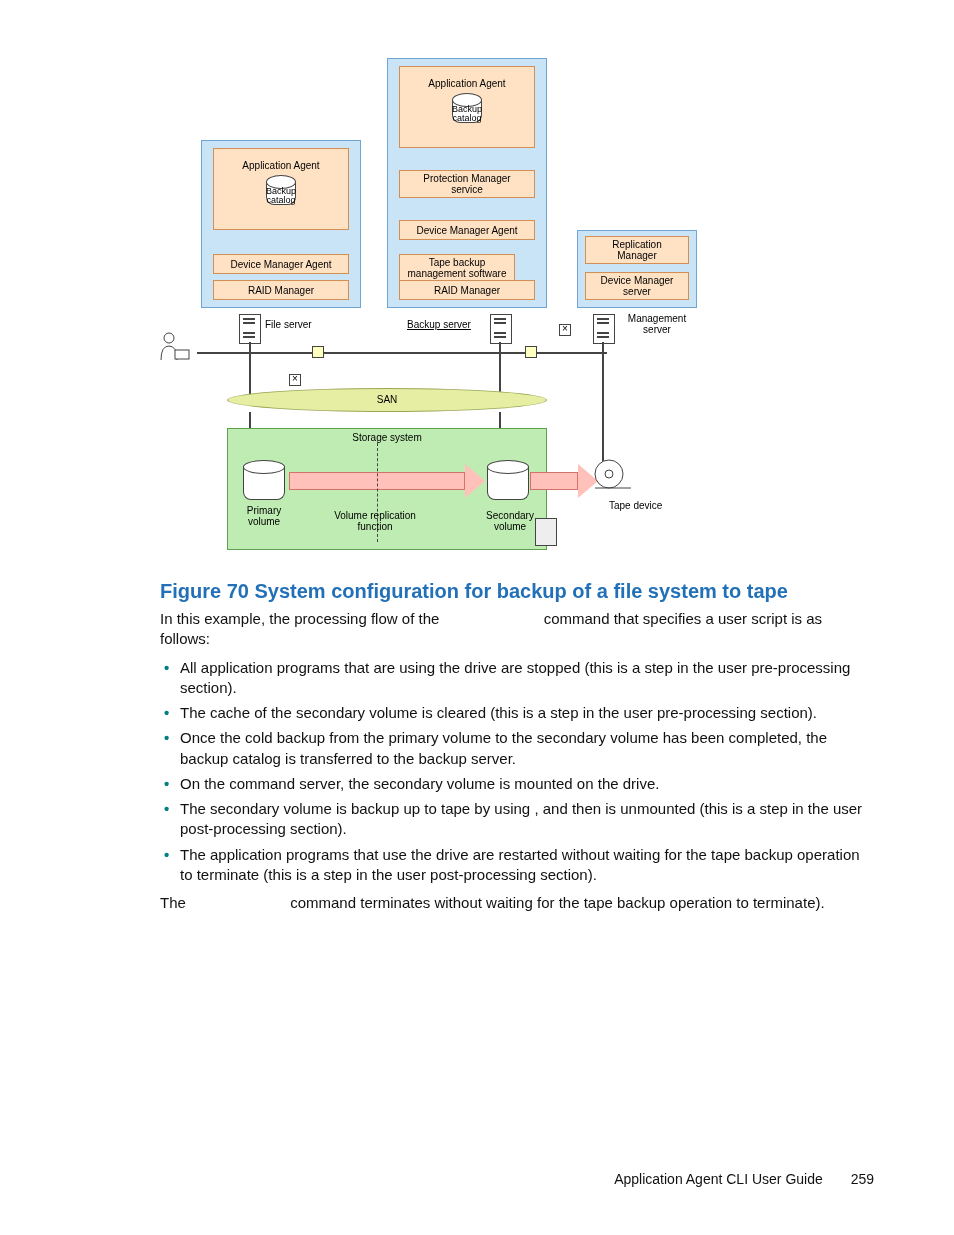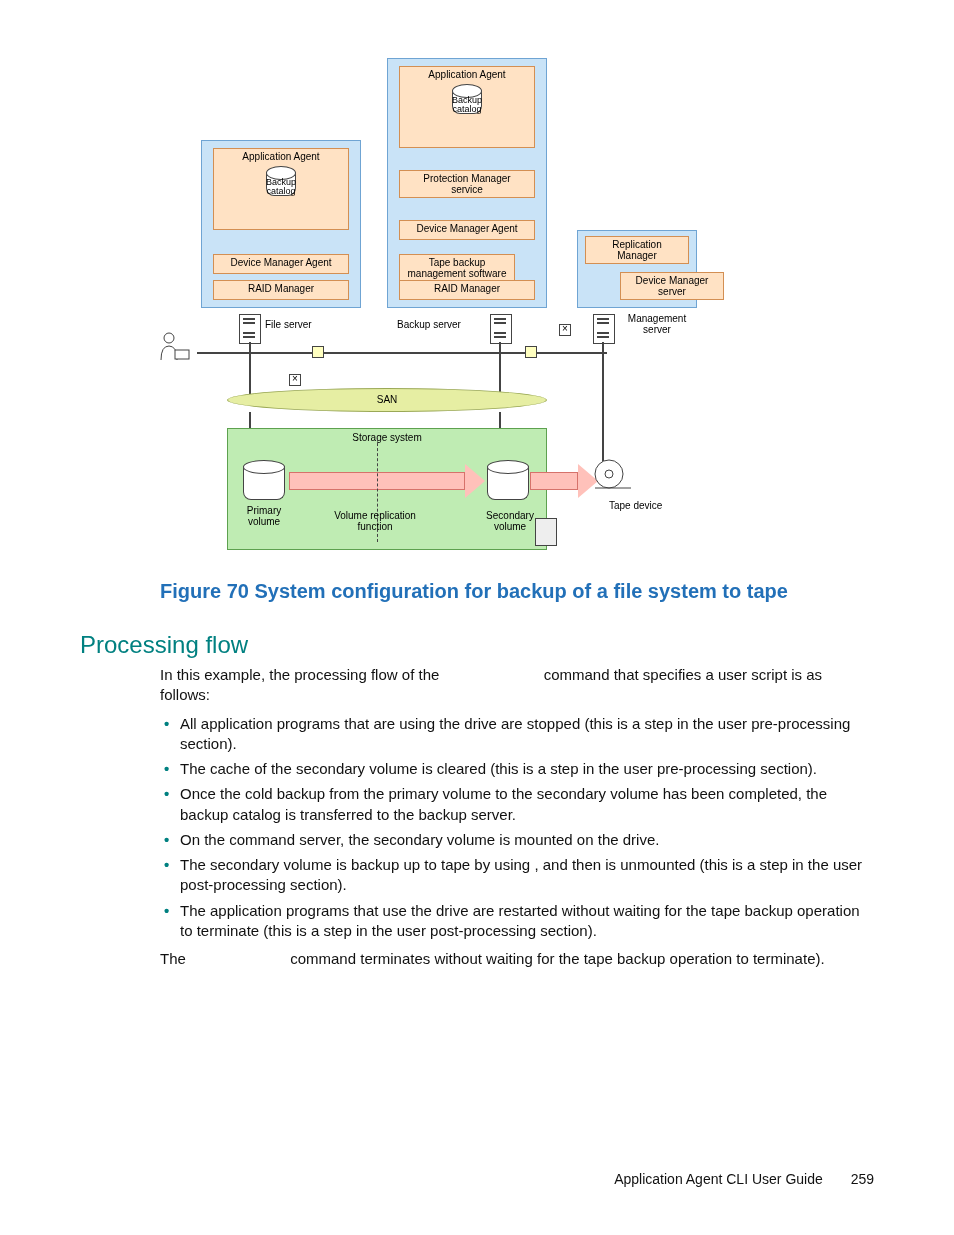--- a/index.html
+++ b/index.html
@@ -22,21 +22,21 @@
     font-family:"Segoe UI",Helvetica,Arial,sans-serif;
     color:#111;
     position:relative;
     font-size:15px;
   }
   .page{position:absolute;inset:0;padding:40px 80px 40px 80px;box-sizing:border-box;}
   
   .diagram{position:relative;width:560px;height:520px;margin:0 auto 20px auto;font-size:10px;color:#000;}
   .dabs{position:absolute;box-sizing:border-box;}
   .panel-blue{background:var(--lightblue);border:1px solid var(--blueborder);}
-  .panel-peach{background:var(--peach);border:1px solid var(--peachborder);text-align:center;display:flex;justify-content:center;line-height:1.1;padding:2px;}
+  .panel-peach{background:var(--peach);border:1px solid var(--peachborder);text-align:center;display:flex;align-items:center;justify-content:center;line-height:1.1;padding:2px;}
   .panel-green{background:var(--green);border:1px solid var(--greenborder);}
   .san{background:var(--san);border:1px solid #9aa856;border-radius:50%/50%;text-align:center;line-height:22px;font-size:10px;}
   .lblc{text-align:center;}
   .dlabel{font-size:10px;}
   
   .cyl{position:absolute;width:42px;height:40px;}
   .cyl::before{content:"";position:absolute;left:0;right:0;top:6px;bottom:0;background:#fff;border:1px solid #444;border-top:none;border-radius:0 0 8px 8px;}
   .cyl::after{content:"";position:absolute;left:0;right:0;top:0;height:12px;background:#fff;border:1px solid #444;border-radius:50%;}
   .cyl.sm{width:30px;height:30px;}
   .server{position:absolute;width:20px;height:28px;background:#fff;border:1px solid #444;}
@@ -109,27 +109,27 @@
     <div class="dabs panel-peach" style="left:202px;top:180px;width:136px;height:20px;">
         <span>Device Manager Agent</span>
       </div>
     <div class="dabs panel-peach" style="left:202px;top:214px;width:116px;height:28px;">
       <div><span>Tape backup</span><br><span>management software</span></div>
     </div>
     <div class="dabs panel-peach" style="left:202px;top:240px;width:136px;height:20px;">
         <span>RAID Manager</span>
       </div>
     <div class="server" style="left:293px;top:274px;"></div>
-    <div class="dabs dlabel" style="left:200px;top:279px;">Backup server</div>
+    <div class="dabs dlabel" style="left:210px;top:279px;text-decoration:underline;">Backup server</div>
 
     <div class="dabs panel-blue" style="left:380px;top:190px;width:120px;height:78px;"></div>
     <div class="dabs panel-peach" style="left:388px;top:196px;width:104px;height:28px;">
       <div><span>Replication</span><br><span>Manager</span></div>
     </div>
-    <div class="dabs panel-peach" style="left:388px;top:232px;width:104px;height:28px;margin-left:35px;">
+    <div class="dabs panel-peach" style="left:388px;top:232px;width:104px;height:28px;">
       <div><span>Device Manager</span><br><span>server</span></div>
     </div>
     <div class="server" style="left:396px;top:274px;"></div>
     <div class="dabs dlabel lblc" style="left:420px;top:273px;width:80px;">
       <span>Management</span><br><span>server</span>
     </div>
 
     <div class="dabs" style="left:0;top:312px;width:410px;height:2px;background:#444;"></div>
     <div class="smallbox" style="left:115px;top:306px;background:#ffffc0;"></div>
     <div class="smallbox" style="left:328px;top:306px;background:#ffffc0;"></div>
@@ -175,21 +175,20 @@
       <circle cx="18" cy="16" r="14" fill="#fff" stroke="#444"></circle>
         <circle cx="18" cy="16" r="4" fill="#fff" stroke="#444"></circle>
       <path d="M4 30 H40" stroke="#444" fill="none"></path>
     </svg>
     <div class="dabs dlabel" style="left:412px;top:460px;">Tape device</div>
 
   </div>
 
   <div class="fig-caption">Figure 70 System configuration for backup of a file system to tape</div>
 
-  <h2 class="section">Processing flow</h2>
 
   <div class="body">
     <p class="para">
       <span>In this example, the processing flow of the </span>
       <span style="display:inline-block;width:96px;"></span>
       <span> command that specifies a user script is as follows:</span>
     </p>
 
     <ul class="blist">
       <li>All application programs that are using the   drive are stopped (this is a step in the user pre-processing section).</li>

